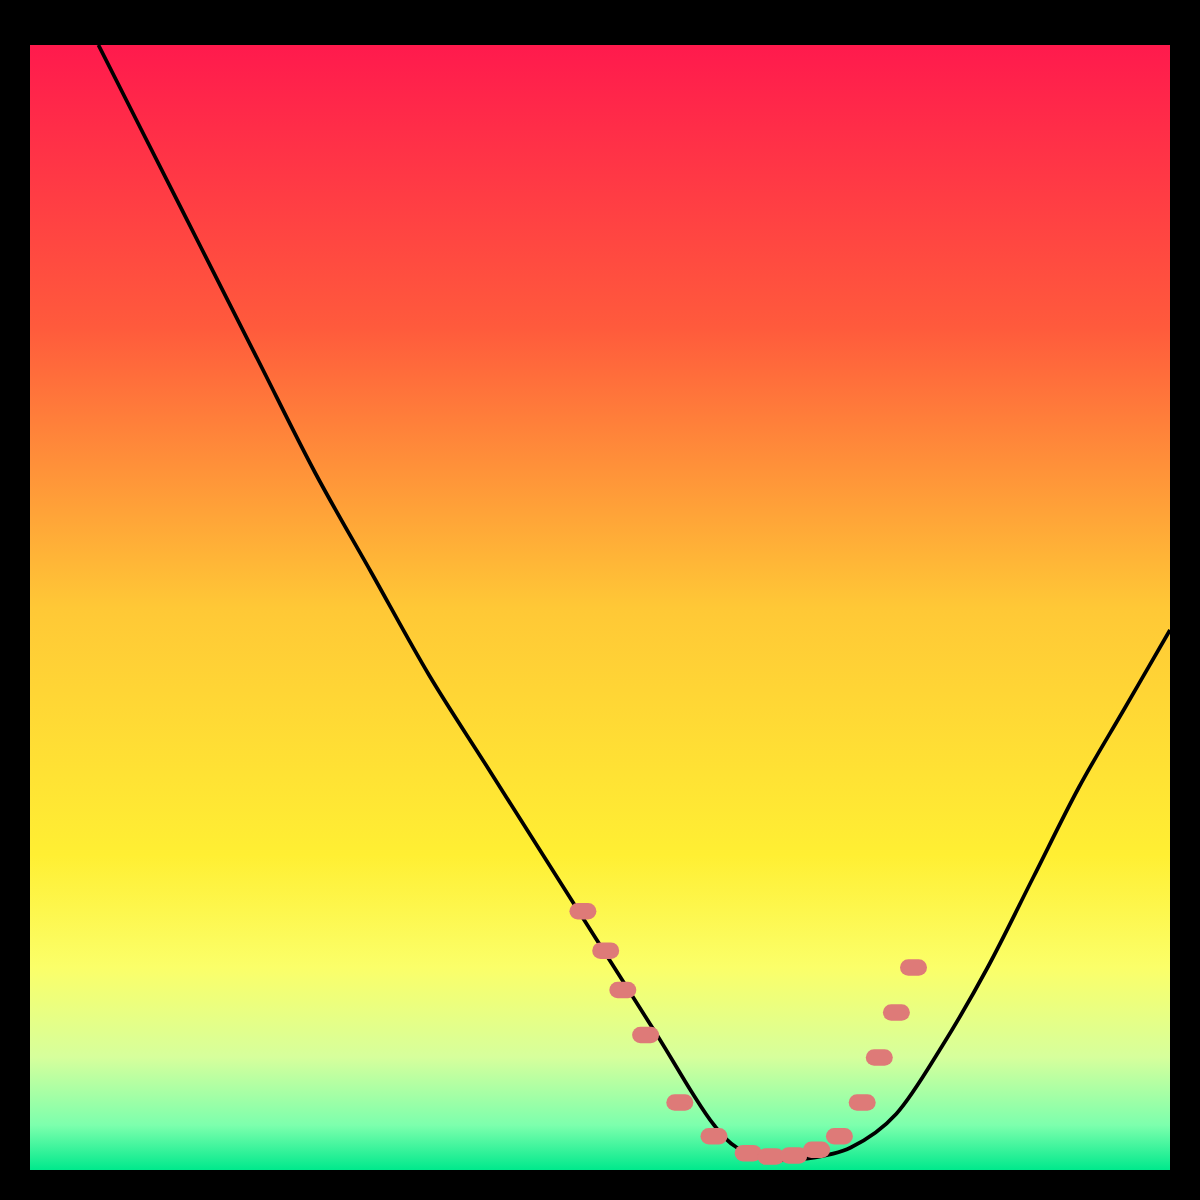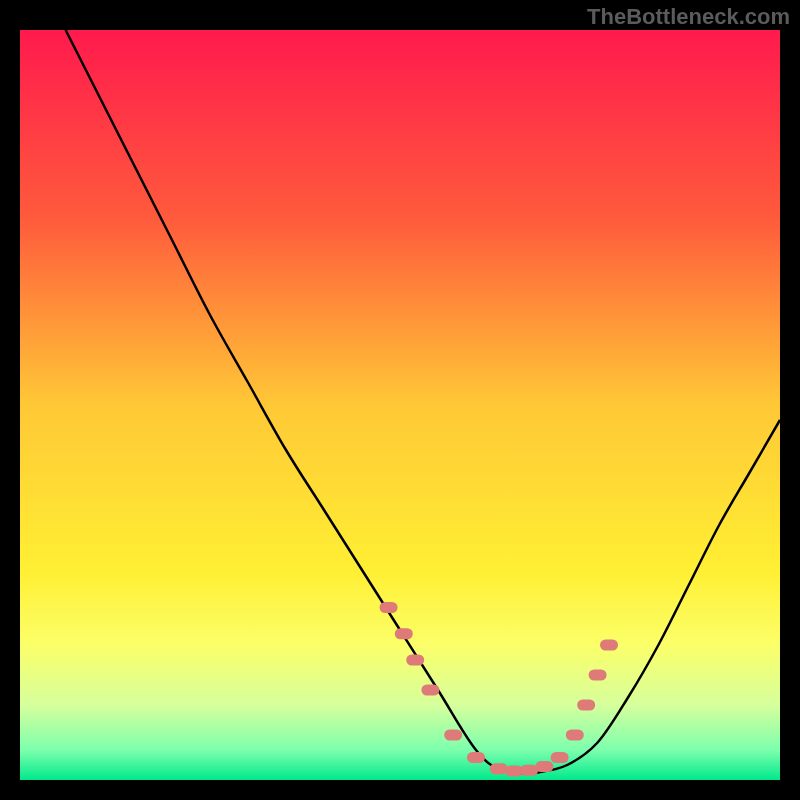--- a/index.html
+++ b/index.html
@@ -26,21 +26,20 @@
     top: 30px;
     width: 760px;
     height: 750px;
   }
   svg { display: block; }
 </style>
 </head>
 <body>
 
 <div class="frame">
-  <div class="watermark">TheBottleneck.com</div>
   <div class="plot-area">
     <svg id="chart-svg" width="760" height="750" viewBox="0 0 760 750">
       <defs>
         <linearGradient id="bg-grad" x1="0" y1="0" x2="0" y2="1">
             <stop offset="0%" stop-color="#ff1a4d"></stop>
             <stop offset="25%" stop-color="#ff5a3c"></stop>
             <stop offset="50%" stop-color="#ffc836"></stop>
             <stop offset="72%" stop-color="#ffef33"></stop>
             <stop offset="82%" stop-color="#fbff69"></stop>
             <stop offset="90%" stop-color="#d6ff9c"></stop>

